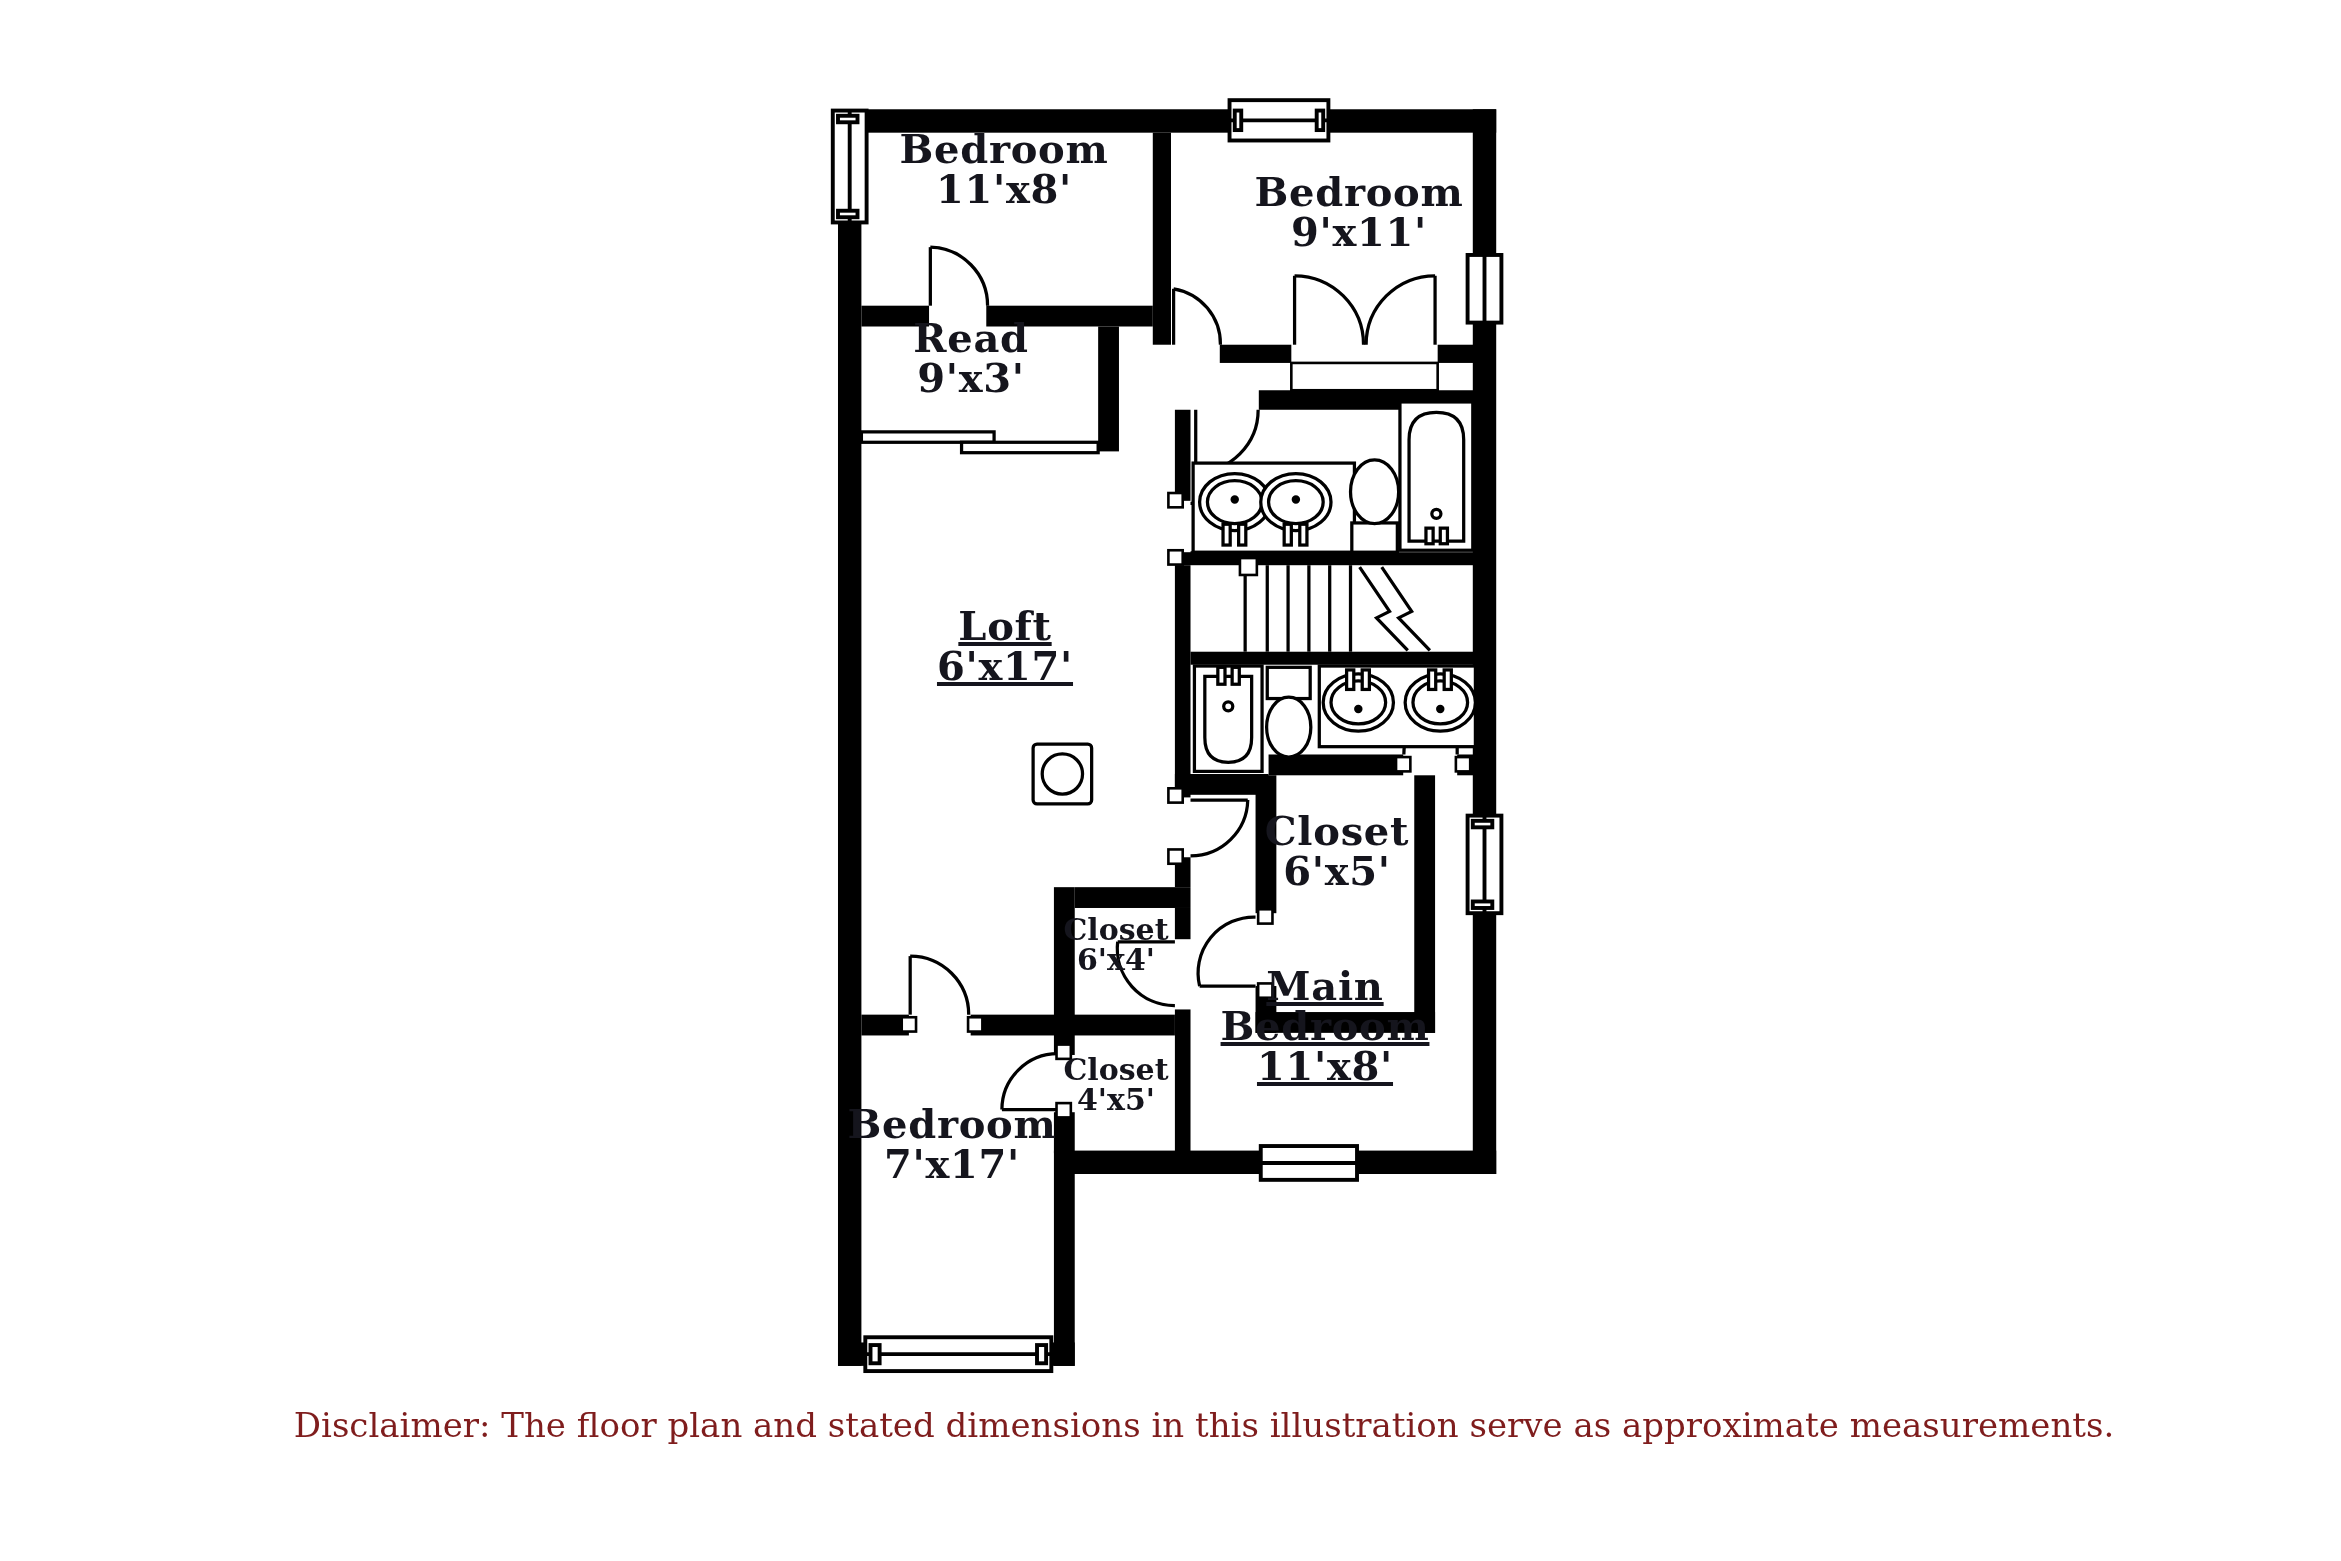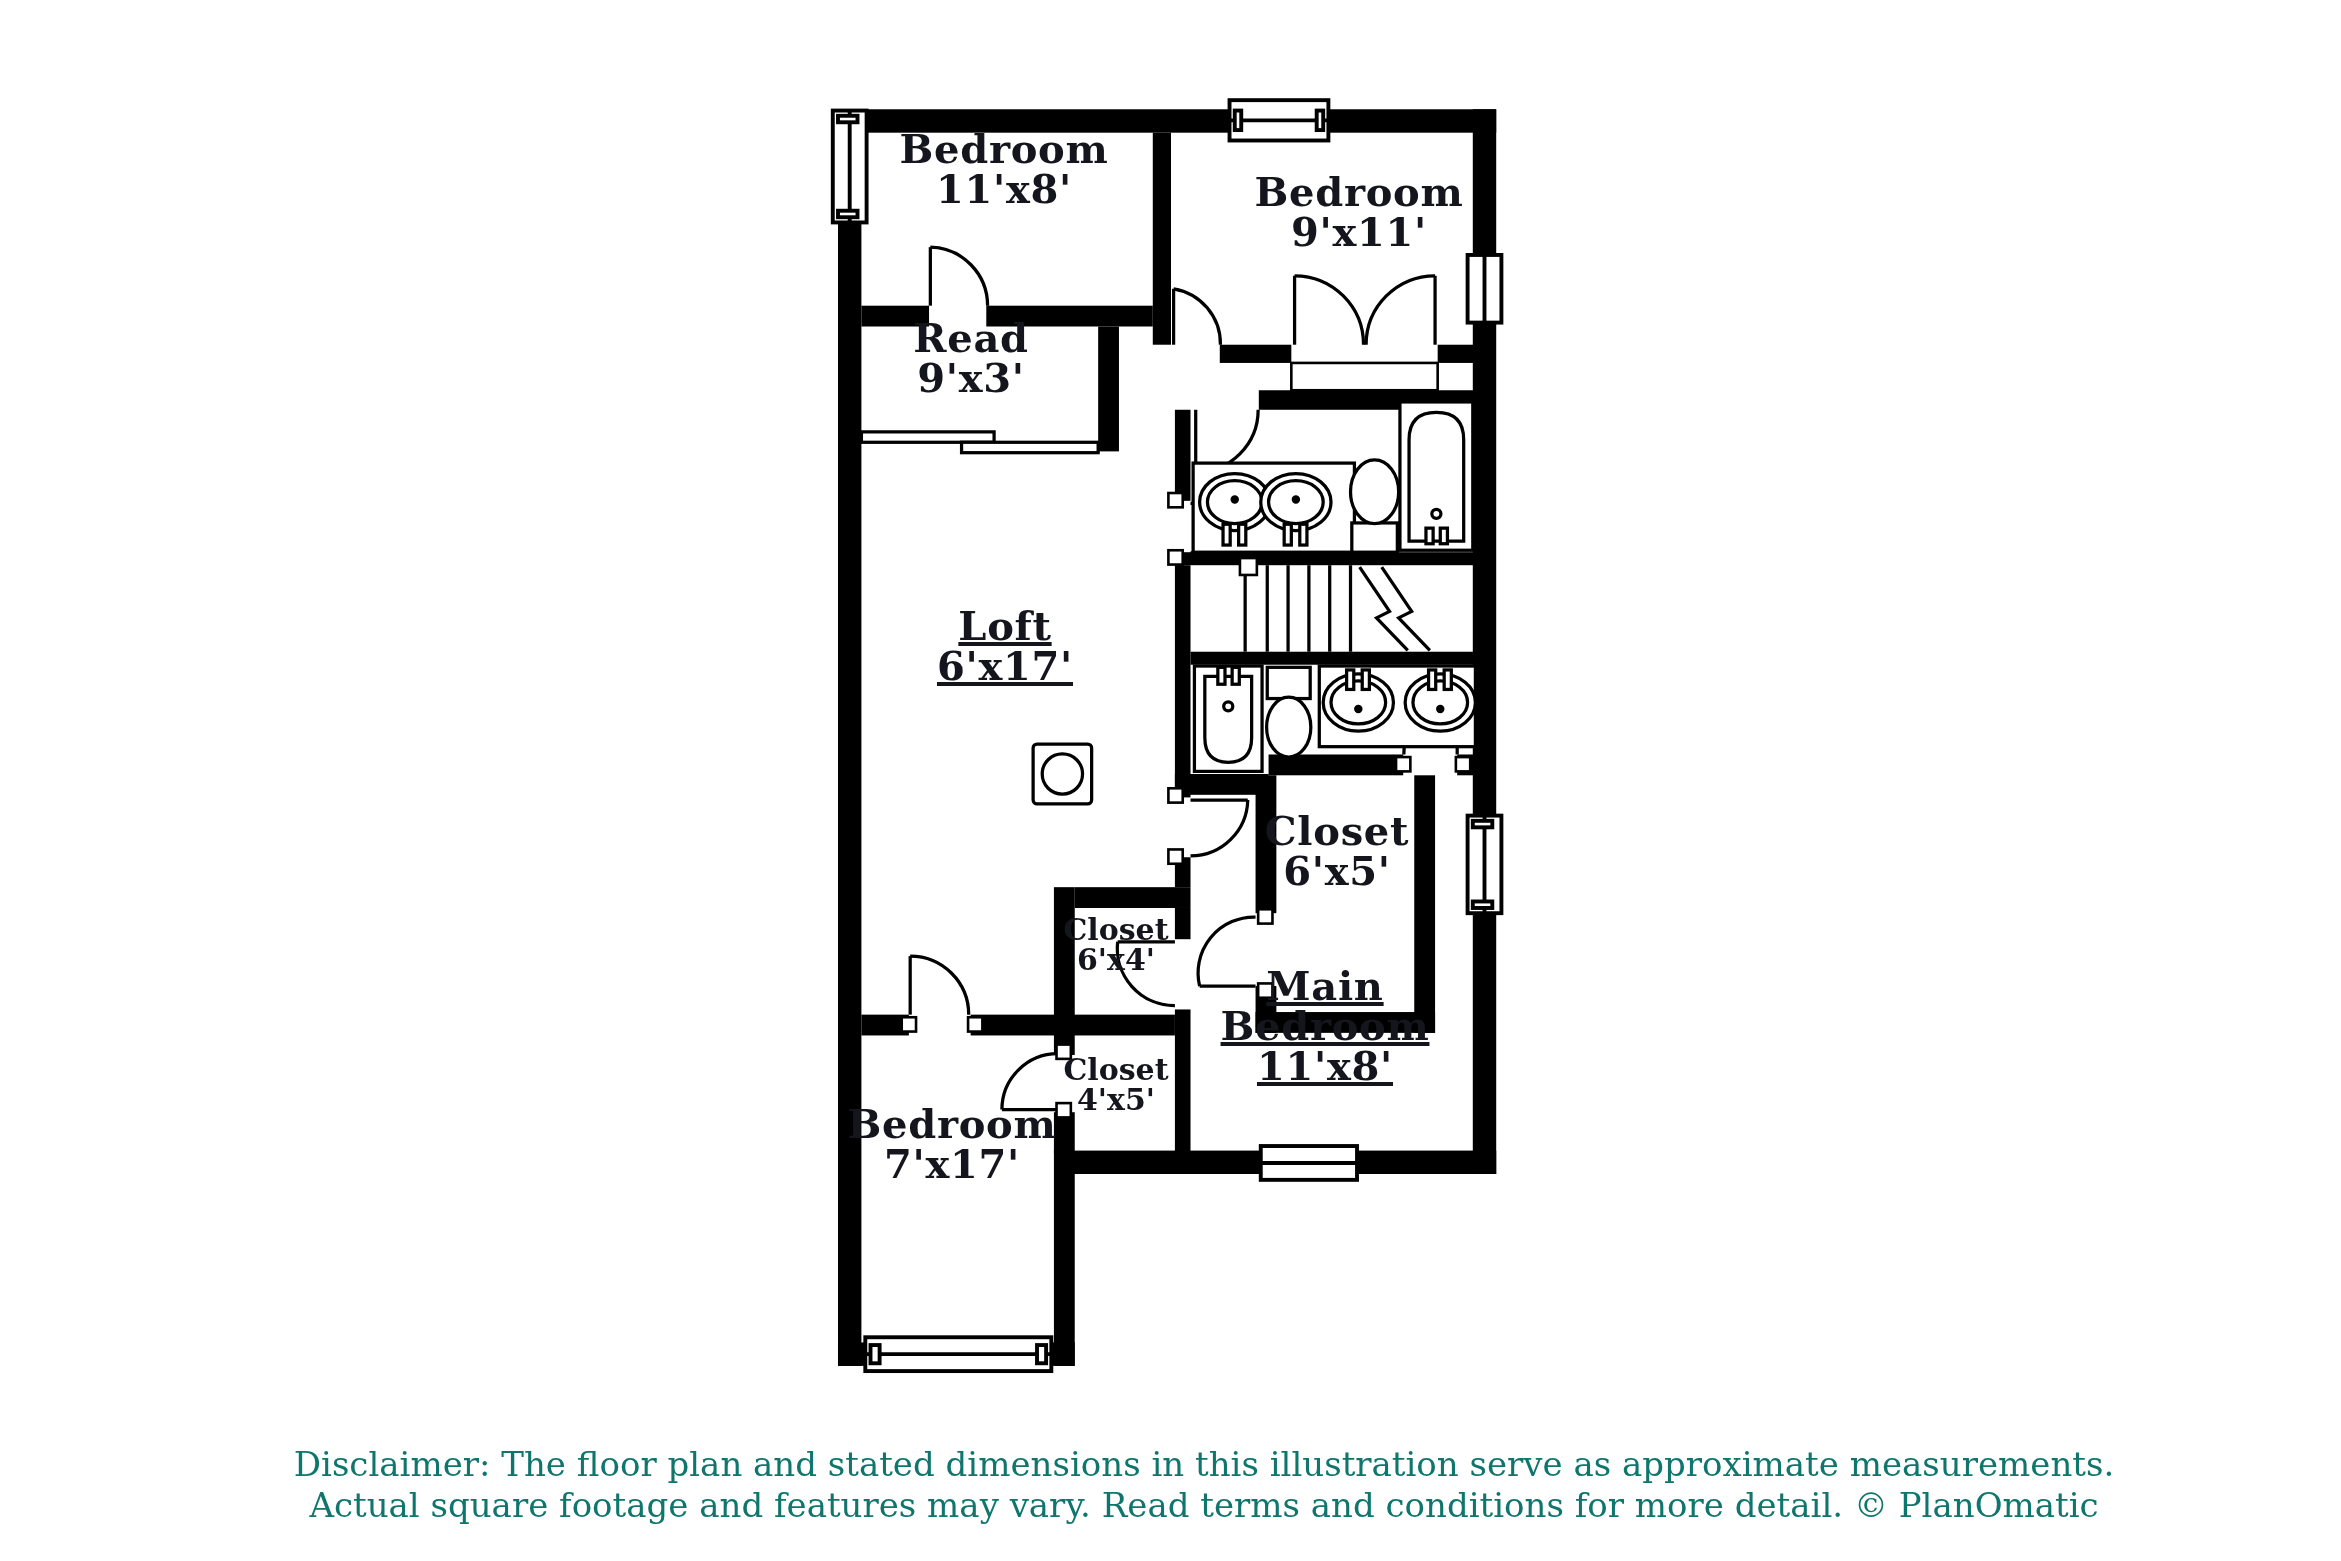--- a/index.html
+++ b/index.html
@@ -3,22 +3,22 @@
 <meta charset="utf-8">
 <style>
   html,body{margin:0;padding:0;background:#ffffff;}
   body{width:2342px;height:1561px;position:relative;font-family:"DejaVu Serif","Liberation Serif",serif;}
   #plan-canvas{position:absolute;left:0;top:0;}
   .room-label{position:absolute;transform:translate(-50%,-50%);text-align:center;
     color:#15151d;font-weight:bold;line-height:1.0;white-space:nowrap;}
   .room-label .ln{display:block;}
   .sz-big .ln{font-size:40px;letter-spacing:0.7px;}
   .sz-small .ln{font-size:30px;}
-  .disclaimer{position:absolute;transform:translateX(-50%);text-align:center;color:#0f766e;
-    font-size:34px;line-height:1.22;white-space:nowrap;margin-top:39px;}
+  .disclaimer{position:absolute;transform:translateX(-50%);text-align:center;color:#7f1d1d;
+    font-size:34px;line-height:1.22;white-space:nowrap;}
 </style>
 </head>
 <body>
 
 <svg id="plan-canvas" width="2342" height="1561" viewBox="0 0 3600 2400">
 
   <g fill="#000000" stroke="none">
 
     <rect x="1288" y="168" width="1012" height="36"></rect>
     <rect x="1288" y="168" width="36" height="1932"></rect>
@@ -277,15 +277,14 @@
   <span class="ln">Closet</span>
   <span class="ln">4'x5'</span>
 </div>
 <div class="room-label sz-big" style="left:952px;top:1144px;">
   <span class="ln">Bedroom</span>
   <span class="ln">7'x17'</span>
 </div>
 
 <div class="disclaimer" style="left:1204px;top:1405px;">
   <div>Disclaimer: The floor plan and stated dimensions in this illustration serve as approximate measurements.</div>
-  <div>Actual square footage and features may vary. Read terms and conditions for more detail. © PlanOmatic</div>
 </div>
 
 
 </body></html>

